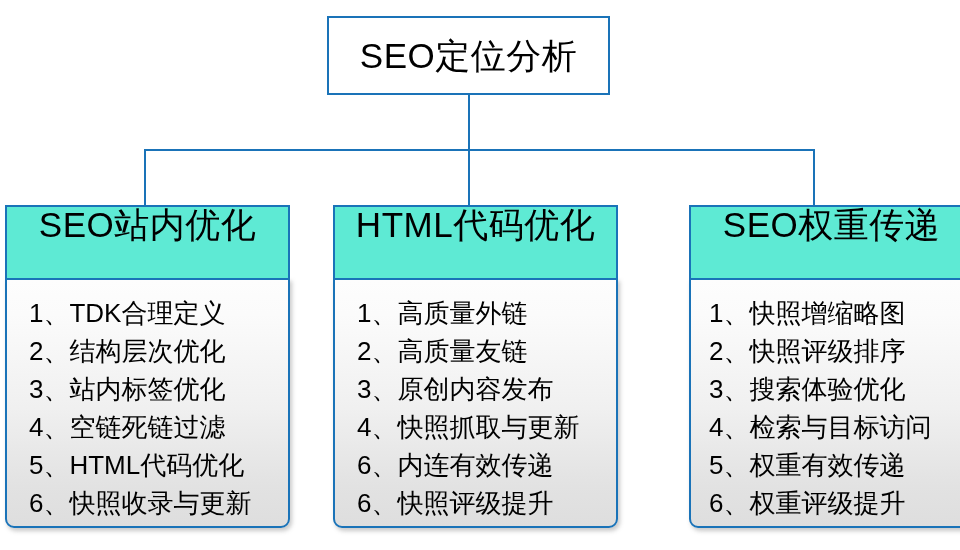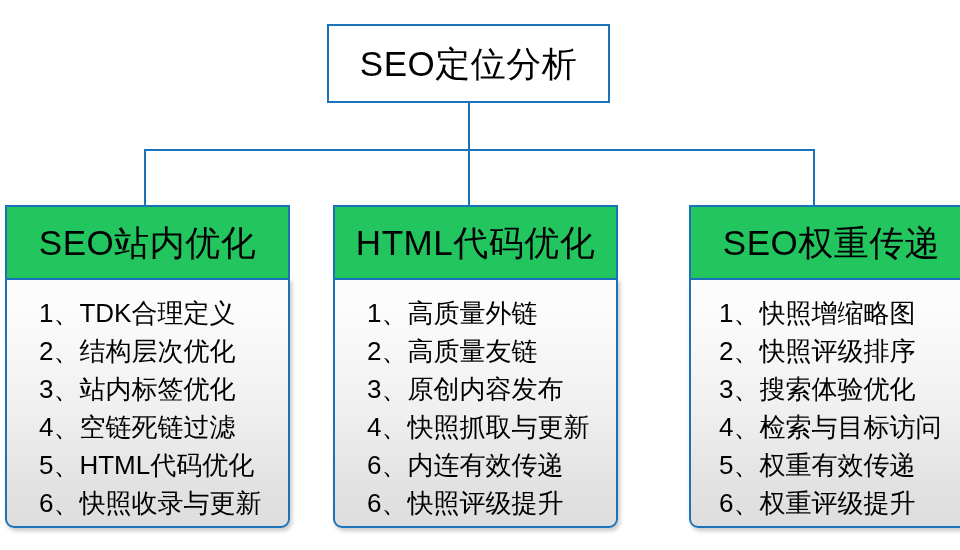--- a/index.html
+++ b/index.html
@@ -28,21 +28,21 @@
   .conn-v-root   { left: 468px; top: 95px;  width: 2px;  height: 56px; }
   .conn-h-bus    { left: 144px; top: 149px; width: 671px; height: 2px; }
   .conn-v-left   { left: 144px; top: 149px; width: 2px;  height: 57px; }
   .conn-v-mid    { left: 468px; top: 149px; width: 2px;  height: 57px; }
   .conn-v-right  { left: 813px; top: 149px; width: 2px;  height: 57px; }
 
   
   .root-box {
     position: absolute;
     left: 327px;
-    top: 24px;
+    top: 16px;
     width: 283px;
     height: 79px;
     box-sizing: border-box;
     border: 2px solid #1a73b8;
     background: #ffffff;
     display: flex;
     align-items: center;
     justify-content: center;
   }
   .root-title {
@@ -63,23 +63,23 @@
   .col-1 { left: 5px; }
   .col-2 { left: 333px; }
   .col-3 { left: 670px; margin-left: 19px; }
 
   .col-header {
     position: relative;
     box-sizing: border-box;
     width: 100%;
     height: 75px;
     border: 2px solid #1a73b8;
-    background: #22c55e;
+    background: #5eead4;
     display: flex;
-    align-items: center;
+    align-items: flex-start;
     justify-content: center;
     z-index: 2;
   }
   .col-header-label {
     font-size: 35px;
     color: #000000;
     letter-spacing: 0.5px;
     line-height: 1;
     white-space: nowrap;
   }
@@ -87,21 +87,21 @@
   .col-body {
     position: relative;
     box-sizing: border-box;
     width: 100%;
     height: 250px;
     margin-top: -2px;
     border: 2px solid #1a73b8;
     border-radius: 0 0 9px 9px;
     background: linear-gradient(to bottom, #fdfdfd 0%, #fbfbfb 14%, #f0f0f0 52%, #e2e2e2 84%, #dedede 100%);
     box-shadow: 2px 3px 4px rgba(120, 120, 120, 0.40);
-    padding: 14px 0 0 10px;
+    padding: 14px 0 0 0;
     overflow: hidden;
   }
 
   .item-list {
     list-style: none;
     margin: 0;
     padding: 0;
   }
   .item-row {
     font-size: 26px;

